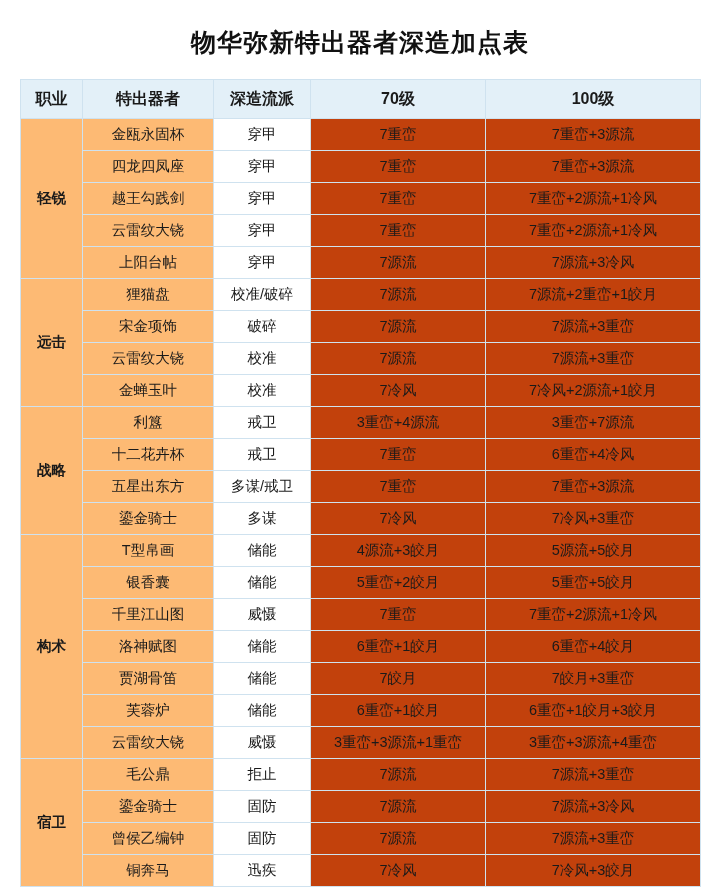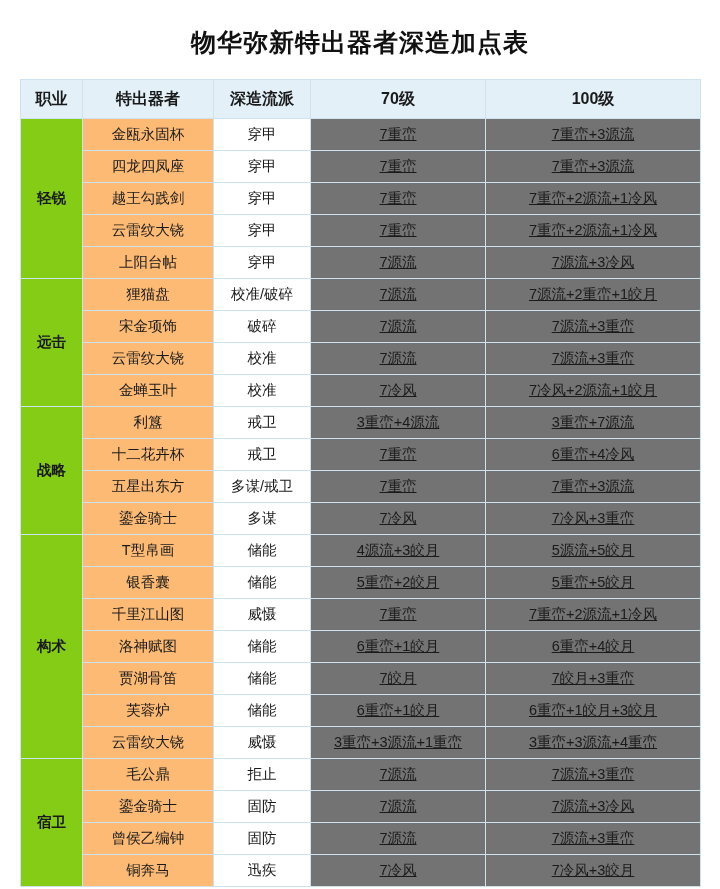--- a/index.html
+++ b/index.html
@@ -48,33 +48,32 @@
   }
   table.grid thead th {
     background: #e3f0f8;
     font-weight: bold;
     font-size: 16px;
     height: 38px;
     line-height: 38px;
     color: #1a1a1a;
   }
   td.cat {
-    background: #84cc16;
+    background: #fdba74;
     font-weight: bold;
     font-size: 16px;
   }
   td.name {
     background: #fdba74;
   }
   td.style {
     background: #ffffff;
   }
   td.lv70, td.lv100 {
-    background: #737373;
-    text-decoration: underline;
+    background: #c2410c;
   }
   col.c-cat { width: 62px; }
   col.c-name { width: 131px; }
   col.c-style { width: 97px; }
   col.c-lv70 { width: 175px; }
   col.c-lv100 { width: 215px; }
 </style>
 </head>
 <body>
 

